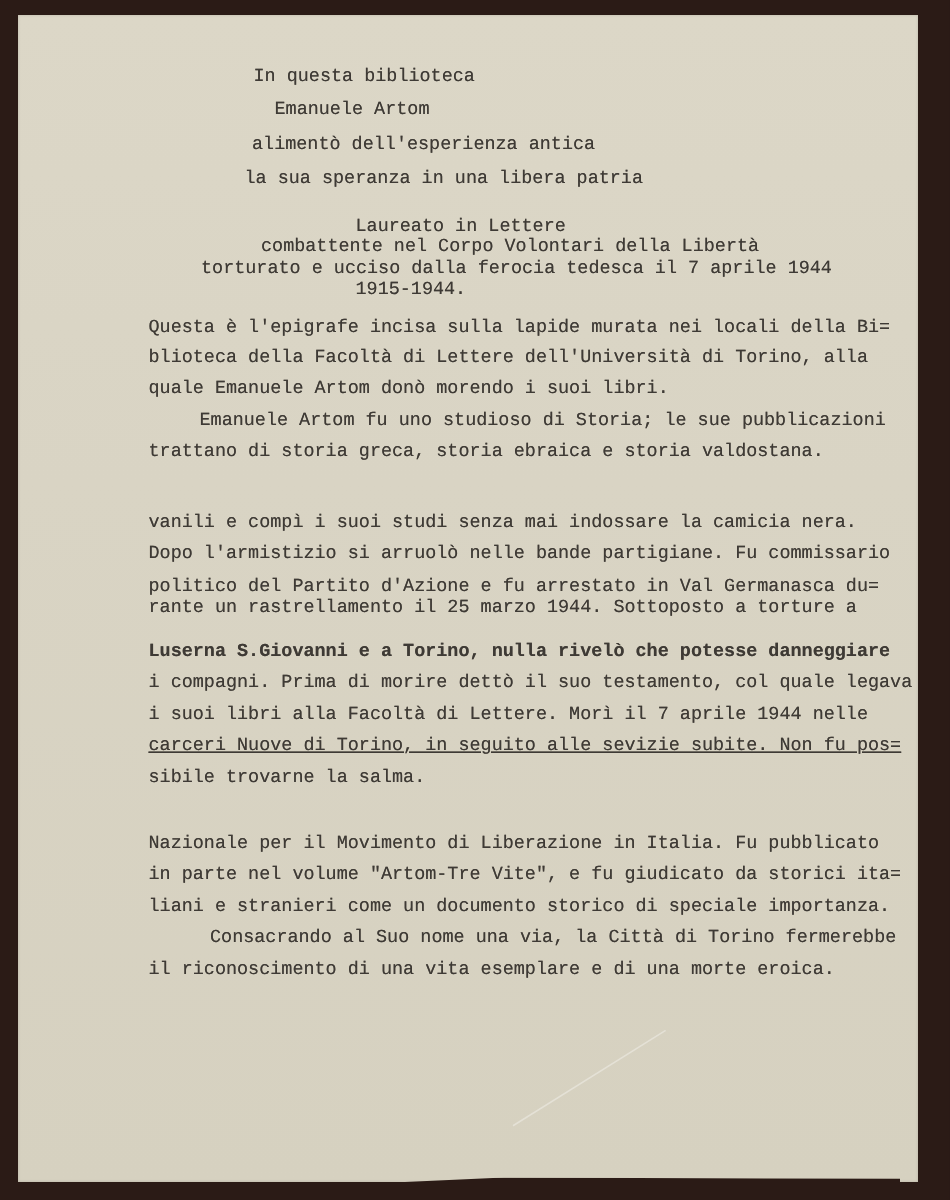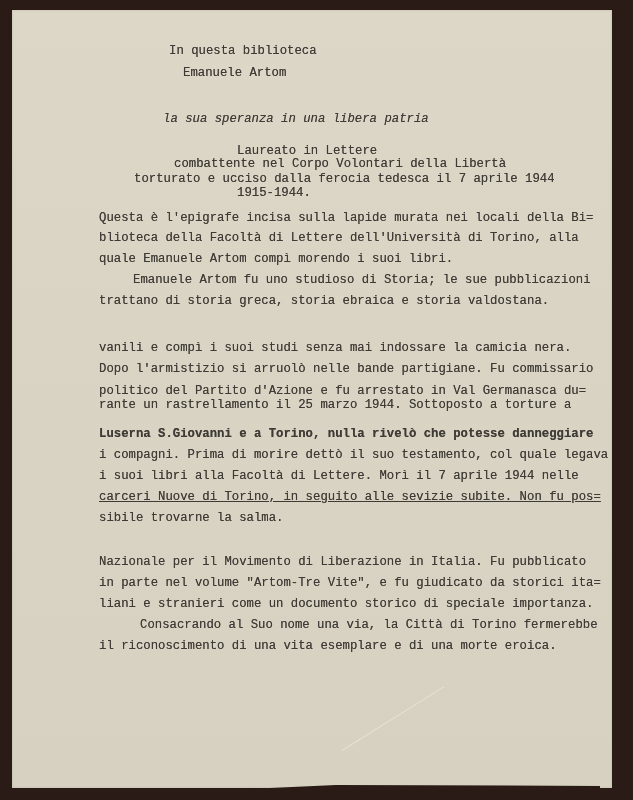--- a/index.html
+++ b/index.html
@@ -59,30 +59,31 @@
 <body>
 
 <div class="scan">
   <div class="paper">
     <div class="fold"></div>
   </div>
   <div class="tear"></div>
 
   <div class="line" style="left:169px; top:44px;">In questa biblioteca</div>
   <div class="line" style="left:183px; top:66px;">Emanuele Artom</div>
-  <div class="line" style="left:163px; top:112px;font-style:italic;">la sua speranza in una libera patria</div>
+  <div class="line" style="left:168px; top:89px;">alimentò dell'esperienza antica</div>
+  <div class="line" style="left:163px; top:112px;">la sua speranza in una libera patria</div>
 
   <div class="line" style="left:237px; top:144px;">Laureato in Lettere</div>
   <div class="line" style="left:174px; top:157px;">combattente nel Corpo Volontari della Libertà</div>
   <div class="line" style="left:134px; top:172px;">torturato e ucciso dalla ferocia tedesca il 7 aprile 1944</div>
   <div class="line" style="left:237px; top:186px;">1915-1944.</div>
 
   <div class="line" style="left:99px;  top:211px;">Questa è l'epigrafe incisa sulla lapide murata nei locali della Bi=</div>
   <div class="line" style="left:99px;  top:231px;">blioteca della Facoltà di Lettere dell'Università di Torino, alla</div>
-  <div class="line" style="left:99px;  top:252px;">quale Emanuele Artom compì morendo i suoi libri.</div>
+  <div class="line" style="left:99px;  top:252px;">quale Emanuele Artom donò morendo i suoi libri.</div>
   <div class="line" style="left:133px; top:273px;">Emanuele Artom fu uno studioso di Storia; le sue pubblicazioni</div>
   <div class="line" style="left:99px;  top:294px;">trattano di storia greca, storia ebraica e storia valdostana.</div>
   <div class="line" style="left:99px;  top:341px;">vanili e compì i suoi studi senza mai indossare la camicia nera.</div>
   <div class="line" style="left:99px;  top:362px;">Dopo l'armistizio si arruolò nelle bande partigiane. Fu commissario</div>
   <div class="line" style="left:99px;  top:384px;">politico del Partito d'Azione e fu arrestato in Val Germanasca du=</div>
   <div class="line" style="left:99px;  top:398px;">rante un rastrellamento il 25 marzo 1944. Sottoposto a torture a</div>
   <div class="line" style="left:99px;  top:427px;font-weight:bold;">Luserna S.Giovanni e a Torino, nulla rivelò che potesse danneggiare</div>
   <div class="line" style="left:99px;  top:448px;">i compagni. Prima di morire dettò il suo testamento, col quale legava</div>
   <div class="line" style="left:99px;  top:469px;">i suoi libri alla Facoltà di Lettere. Morì il 7 aprile 1944 nelle</div>
   <div class="line" style="left:99px;  top:490px;text-decoration:underline;">carceri Nuove di Torino, in seguito alle sevizie subite. Non fu pos=</div>

